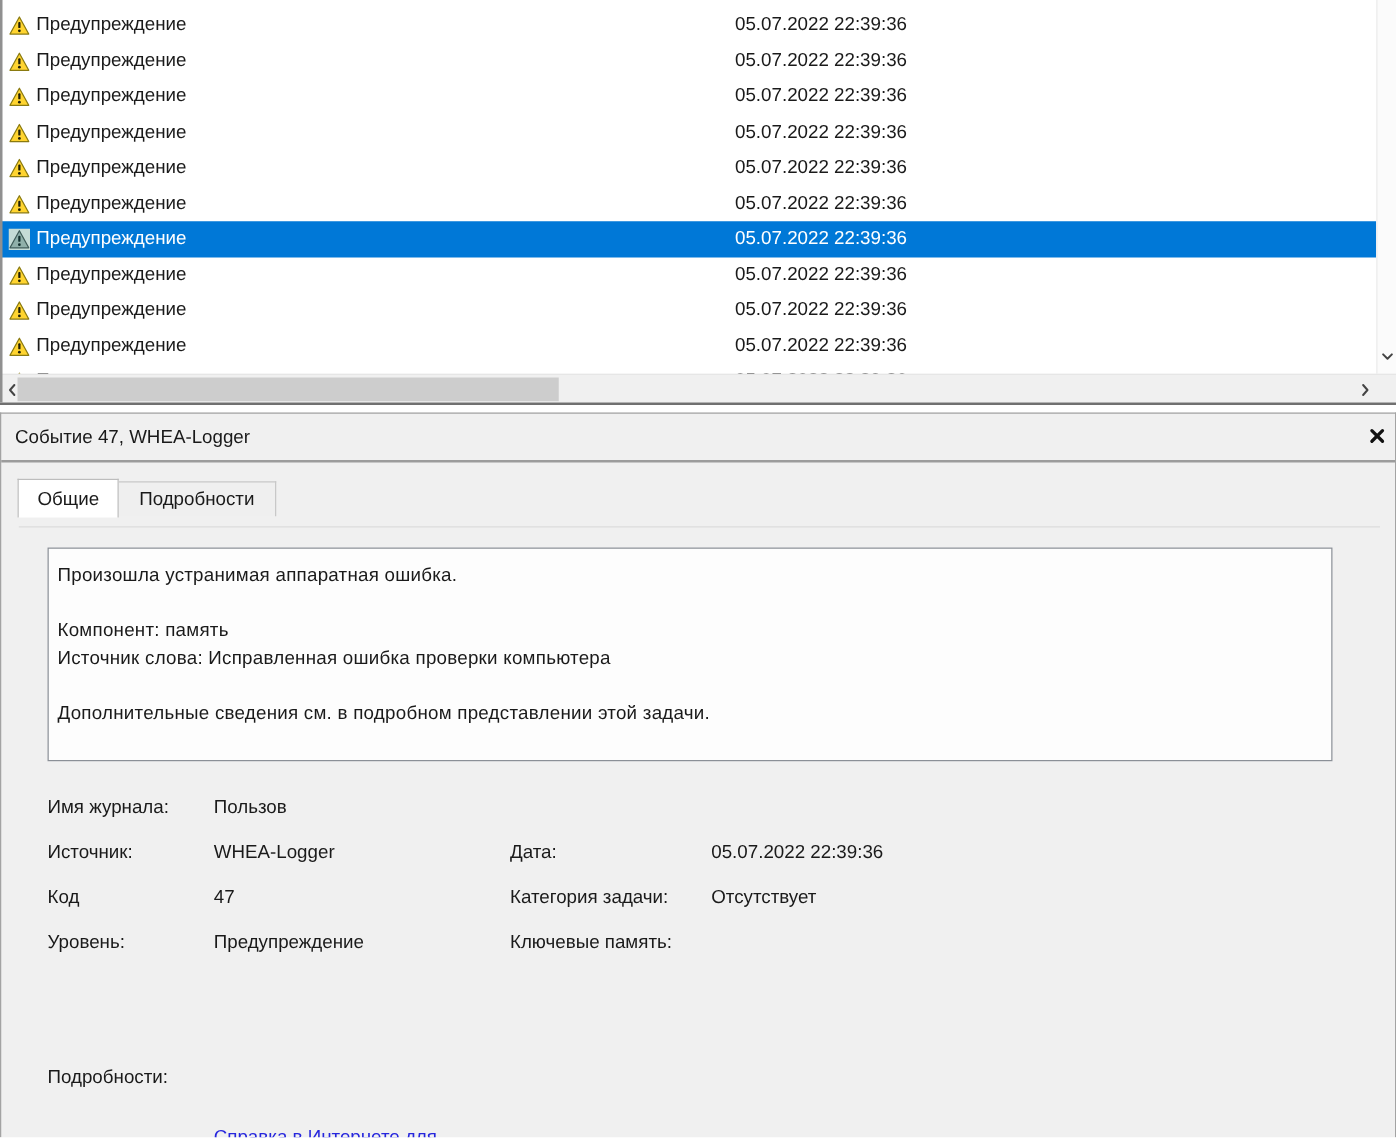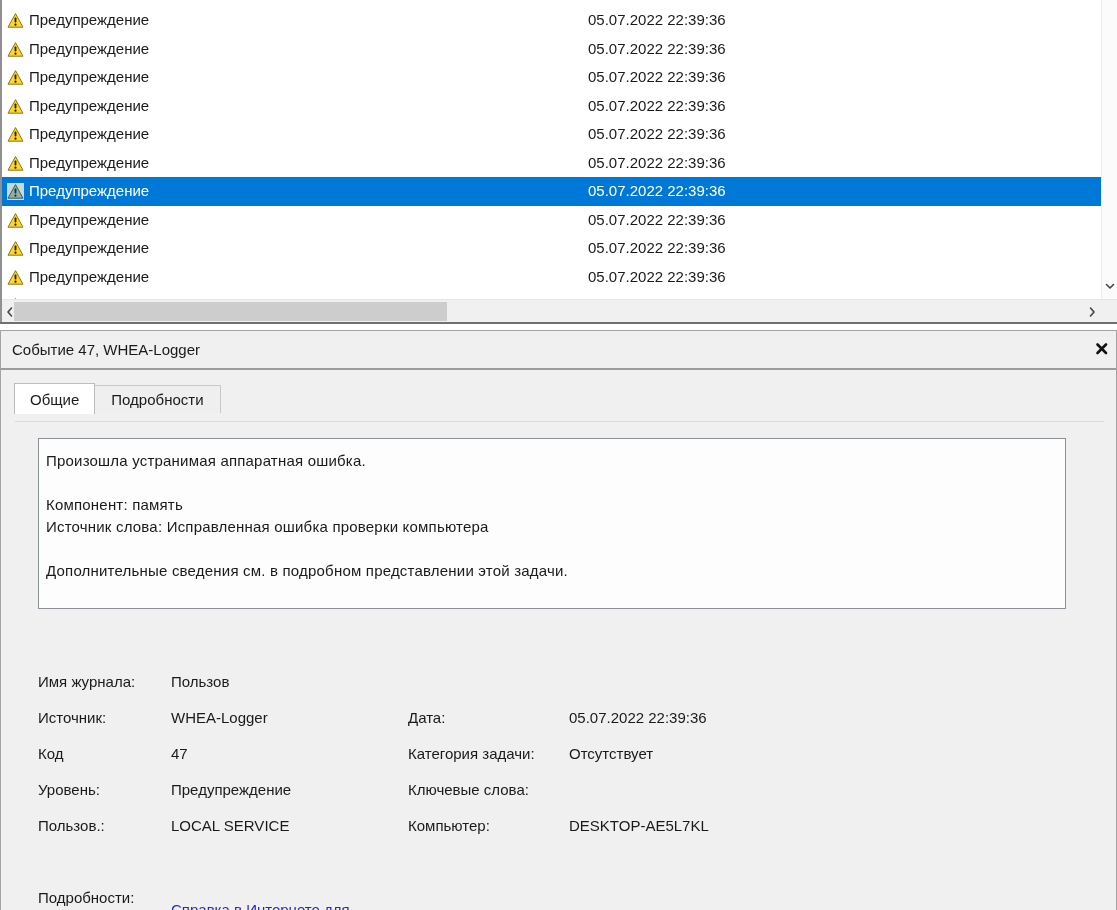--- a/index.html
+++ b/index.html
@@ -41,21 +41,21 @@
   .panel .separator{position:absolute;left:0;top:37px;width:100%;height:2px;background:#9c9c9c;}
   .tabs{position:absolute;left:13px;top:52px;display:flex;align-items:center;height:31px;}
   .tab{font-size:15px;display:flex;align-items:center;box-sizing:border-box;white-space:nowrap;}
   .tab.active{background:#fff;height:31px;padding:0 15px;border:1px solid #bdbdbd;border-bottom:none;z-index:2;}
   .tab.inactive{background:#efefef;height:28px;padding:0 16px;border:1px solid #c8c8c8;border-left:none;border-bottom:none;}
   .tabpage-line{position:absolute;left:14px;top:90px;width:1089px;height:1px;background:#dcdcdc;}
   .desc{position:absolute;left:37px;top:107px;width:1028px;height:171px;background:#fdfdfd;
         border:1px solid #8b9097;box-sizing:border-box;padding:11px 8px 0 7px;overflow:hidden;}
   .desc .dline{font-size:15px;line-height:22px;min-height:22px;white-space:pre-wrap;letter-spacing:0.2px;}
   .frow{position:absolute;left:0;width:100%;height:22px;font-size:15px;}
-  .frow span{position:absolute;white-space:nowrap;margin-top:36px;}
+  .frow span{position:absolute;white-space:nowrap;}
   .fl1{left:37px;} .fv1{left:170px;} .fl2{left:407px;text-align:center;} .fv2{left:568px;}
   .flink{position:absolute;left:170px;white-space:nowrap;text-decoration:none;
          border-bottom:1px solid currentColor;padding-right:8px;}
   .chev{stroke:#444;stroke-width:1.6;fill:none;stroke-linecap:round;stroke-linejoin:round;}
   .xmark{stroke:#111;stroke-width:2.6;stroke-linecap:round;}
 </style>
 </head>
 <body>
 
 <div class="screen">
@@ -269,30 +269,24 @@
     <div class="frow" style="top:378px">
       <span class="fl1">Код</span>
       <span class="fv1">47</span>
       <span class="fl2">Категория задачи:</span>
       <span class="fv2">Отсутствует</span>
     </div>
 
     <div class="frow" style="top:414px">
       <span class="fl1">Уровень:</span>
       <span class="fv1">Предупреждение</span>
-      <span class="fl2">Ключевые слова:</span>
+      <span class="fl2">Ключевые память:</span>
       <span class="fv2"></span>
     </div>
 
-    <div class="frow" style="top:450px">
-      <span class="fl1">Пользов.:</span>
-      <span class="fv1">LOCAL SERVICE</span>
-      <span class="fl2">Компьютер:</span>
-      <span class="fv2">DESKTOP-AE5L7KL</span>
-    </div>
 
 
     <div class="frow" style="top:522px">
       <span class="fl1">Подробности:</span>
       <a class="flink" href="#" style="color: rgb(38, 38, 221); margin-top: 48px;">Справка в Интернете для</a>
     </div>
 
   </div>
 </div>
 

